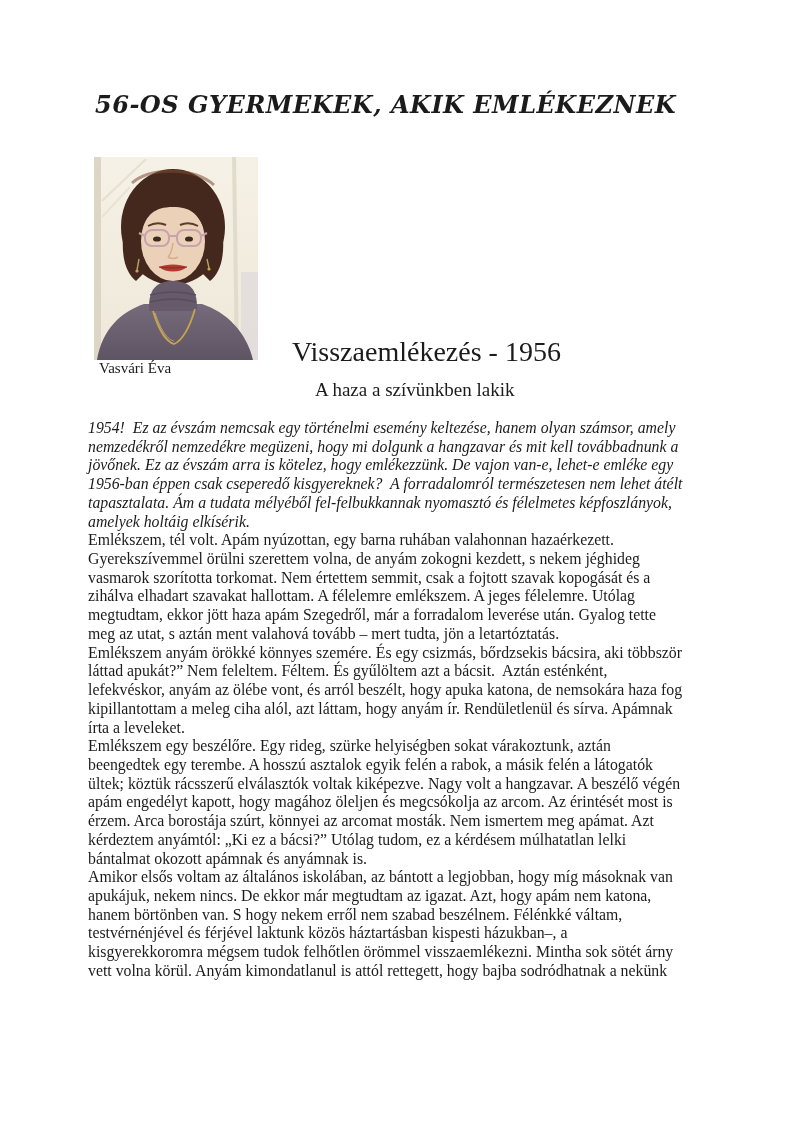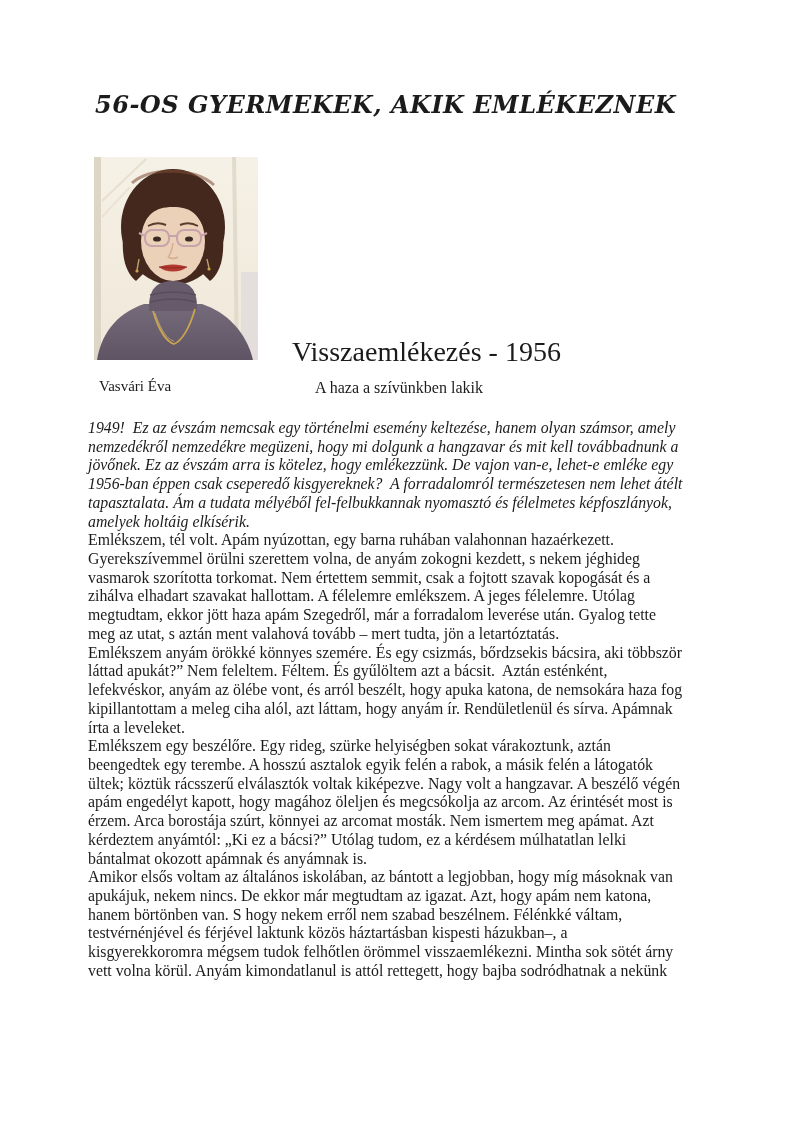--- a/index.html
+++ b/index.html
@@ -9,28 +9,28 @@
   }
   .doc-title{
     position:absolute;left:95px;top:90px;margin:0;
     font-family:"DejaVu Serif","Liberation Serif",serif;
     font-style:italic;font-weight:600;font-size:24px;letter-spacing:0.5px;
     white-space:nowrap;
   }
   .photo-block{position:absolute;left:94px;top:157px;margin:0;}
   .photo{width:164px;height:203px;display:block;}
   .photo svg{display:block;}
-  .caption{margin:18px 0 0 5px;font-size:15px;}
+  .caption{margin:0 0 0 5px;font-size:15px;}
   .heading{
     position:absolute;left:292px;top:336px;margin:0;
     font-size:28px;font-weight:normal;white-space:nowrap;
   }
   .subheading{
     position:absolute;left:315px;top:379px;margin:0;
-    font-size:16px;font-weight:normal;white-space:nowrap;
+    font-size:19px;font-weight:normal;white-space:nowrap;
   }
   .body-text{
     position:absolute;left:88px;top:419px;width:680px;
     font-size:15.8px;line-height:18.72px;
   }
   .line{white-space:pre;}
   .line.italic{font-style:italic;}
 </style>
 </head>
 <body>
@@ -98,21 +98,21 @@
         <path d="M61 156 C67 174 74 183 80 184" stroke="#e0c47c" stroke-width="0.8" fill="none" opacity="0.8"></path>
       </svg>
     </div>
     <figcaption class="caption">Vasvári Éva</figcaption>
   </figure>
 
   <h2 class="heading">Visszaemlékezés - 1956</h2>
   <h3 class="subheading">A haza a szívünkben lakik</h3>
 
   <div class="body-text">
-      <div class="line italic">1949!  Ez az évszám nemcsak egy történelmi esemény keltezése, hanem olyan számsor, amely</div>
+      <div class="line italic">1954!  Ez az évszám nemcsak egy történelmi esemény keltezése, hanem olyan számsor, amely</div>
       <div class="line italic">nemzedékről nemzedékre megüzeni, hogy mi dolgunk a hangzavar és mit kell továbbadnunk a</div>
       <div class="line italic">jövőnek. Ez az évszám arra is kötelez, hogy emlékezzünk. De vajon van-e, lehet-e emléke egy</div>
       <div class="line italic">1956-ban éppen csak cseperedő kisgyereknek?  A forradalomról természetesen nem lehet átélt</div>
       <div class="line italic">tapasztalata. Ám a tudata mélyéből fel-felbukkannak nyomasztó és félelmetes képfoszlányok,</div>
       <div class="line italic">amelyek holtáig elkísérik.</div>
       <div class="line">Emlékszem, tél volt. Apám nyúzottan, egy barna ruhában valahonnan hazaérkezett.</div>
       <div class="line">Gyerekszívemmel örülni szerettem volna, de anyám zokogni kezdett, s nekem jéghideg</div>
       <div class="line">vasmarok szorította torkomat. Nem értettem semmit, csak a fojtott szavak kopogását és a</div>
       <div class="line">zihálva elhadart szavakat hallottam. A félelemre emlékszem. A jeges félelemre. Utólag</div>
       <div class="line">megtudtam, ekkor jött haza apám Szegedről, már a forradalom leverése után. Gyalog tette</div>

